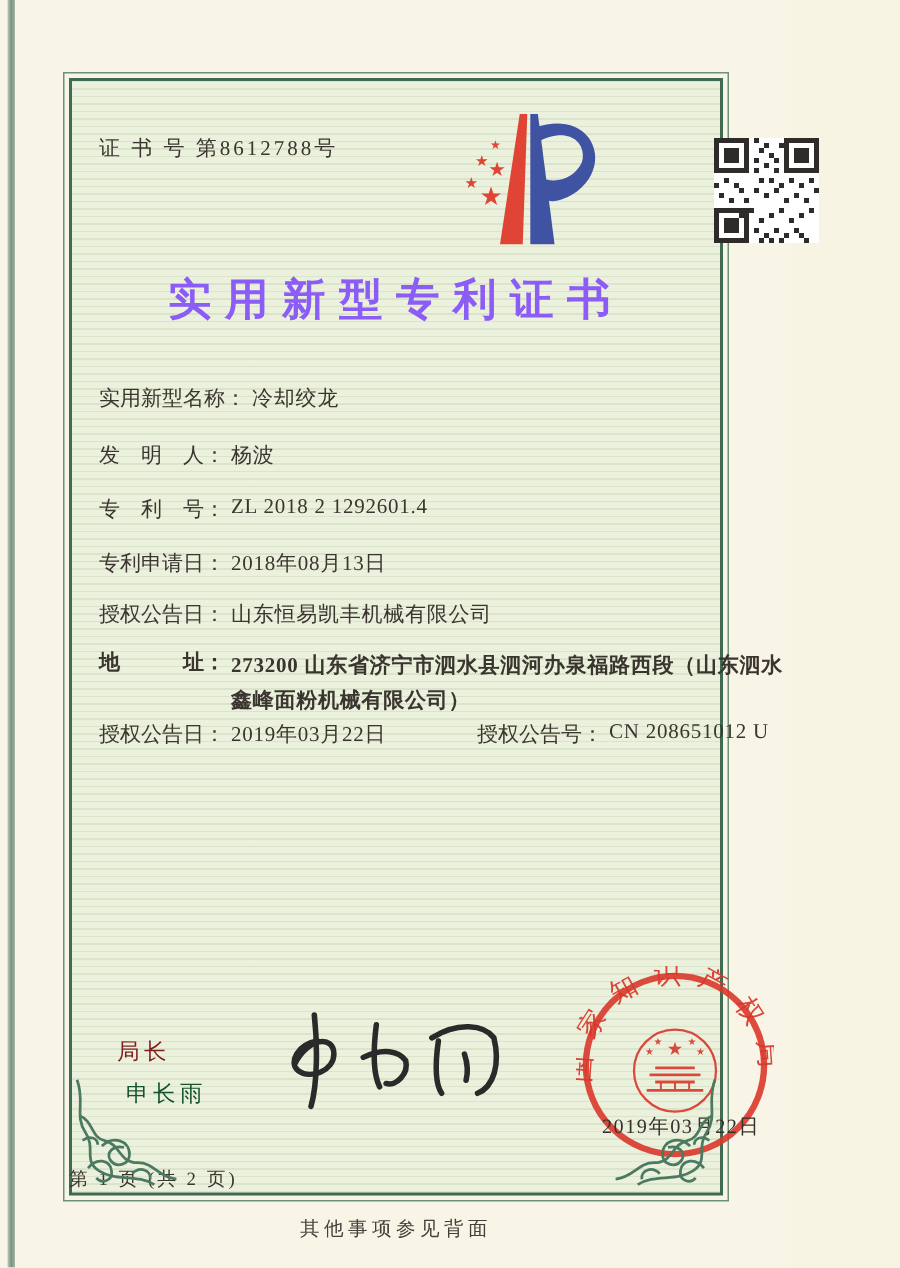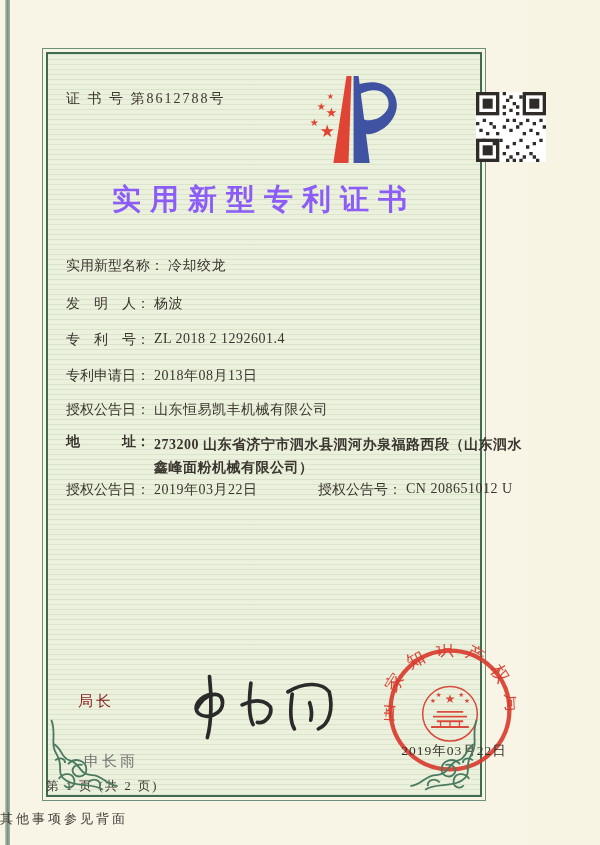--- a/index.html
+++ b/index.html
@@ -18,26 +18,26 @@
   .fields{position:absolute;left:20px;top:205px;right:18px;font-size:14px;color:#3a352f;}
   .frow{position:absolute;left:0;white-space:nowrap;}
   .flabel{display:inline-block;width:70px;text-align:justify;text-align-last:justify;vertical-align:top;}
   .flabel.wide{width:84px;}
   .fcolon{display:inline-block;vertical-align:top;margin-right:4px;}
   .fvalue{display:inline;letter-spacing:.5px;}
   .fvalue.block{display:inline-block;width:378px;white-space:normal;line-height:1.65;vertical-align:top;letter-spacing:.5px;}
   .paras{position:absolute;left:16px;top:458px;width:482px;font-size:12.6px;line-height:1.78;text-align:justify;color:#433d37;}
   .paras p{margin:0;text-indent:2em;}
   .sig-title{position:absolute;left:32px;top:640px;font-size:15px;letter-spacing:3px;color:#7f1d1d;}
-  .sig-name{position:absolute;left:38px;top:668px;font-size:15px;letter-spacing:3px;color:#737373;margin-top:32px;}
+  .sig-name{position:absolute;left:38px;top:668px;font-size:15px;letter-spacing:3px;color:#14532d;}
   .sig-svg{position:absolute;left:120px;top:615px;width:185px;height:78px;}
   .seal{position:absolute;left:338px;top:592px;width:132px;height:132px;}
   .seal-date{position:absolute;left:338px;top:690px;width:140px;text-align:center;font-size:13.5px;letter-spacing:1px;color:#35302b;}
   .pageno{position:absolute;left:0;right:0;top:726px;text-align:left;font-size:12.5px;letter-spacing:2px;color:#3a352f;}
-  .backnote{position:absolute;left:0;right:0;top:810px;text-align:left;font-size:13px;letter-spacing:3px;color:#45403a;}
+  .backnote{position:absolute;left:0;right:0;top:810px;text-align:center;font-size:13px;letter-spacing:3px;color:#45403a;}
   .flourish{position:absolute;width:92px;height:92px;}
   .flourish.bl{left:44px;bottom:46px;}
   .flourish.br{right:44px;bottom:46px;transform:scaleX(-1);}
 </style>
 </head>
 <body>
 
 <div class="page">
   <div class="spine"></div>
   <div class="frame-outer"></div>

